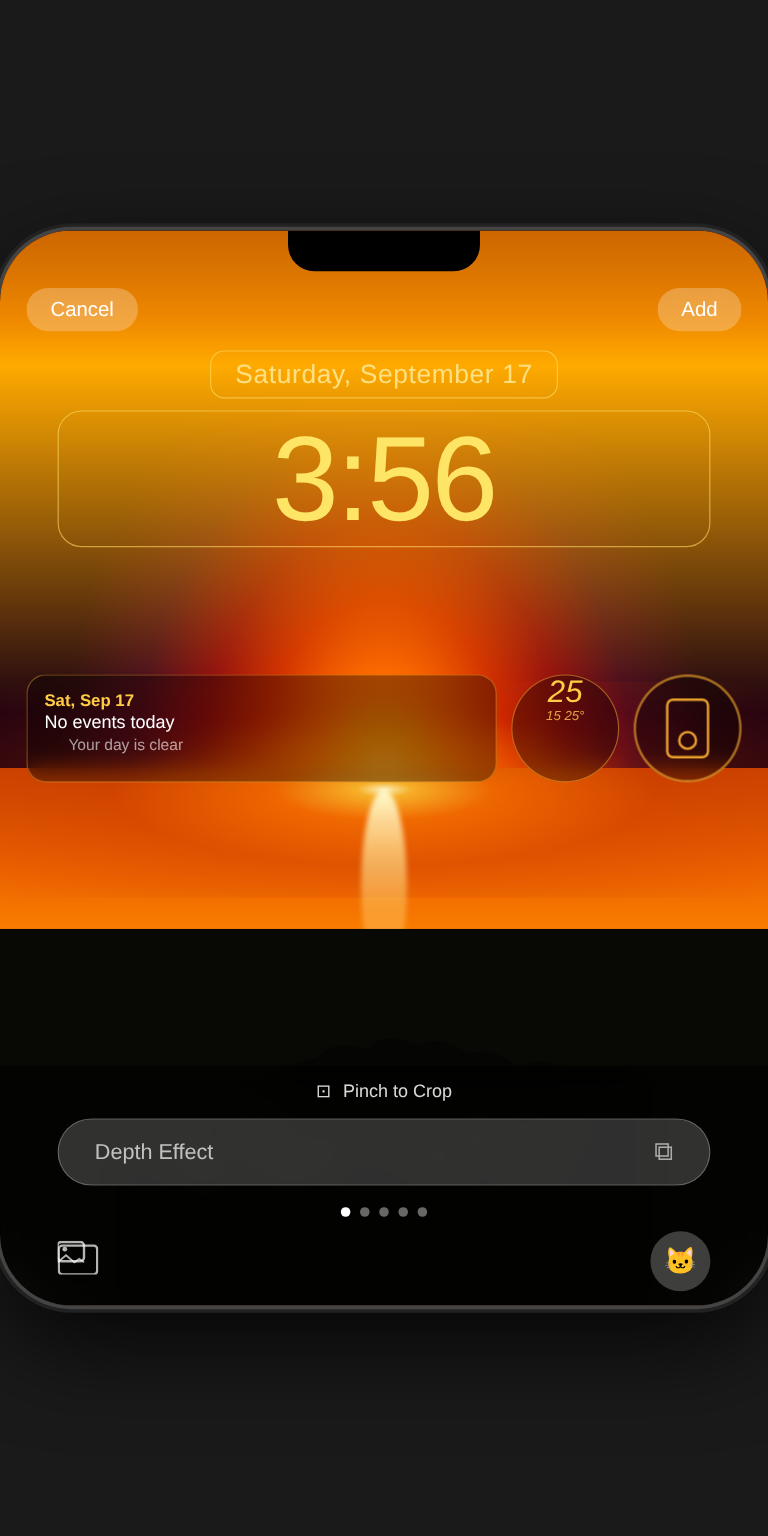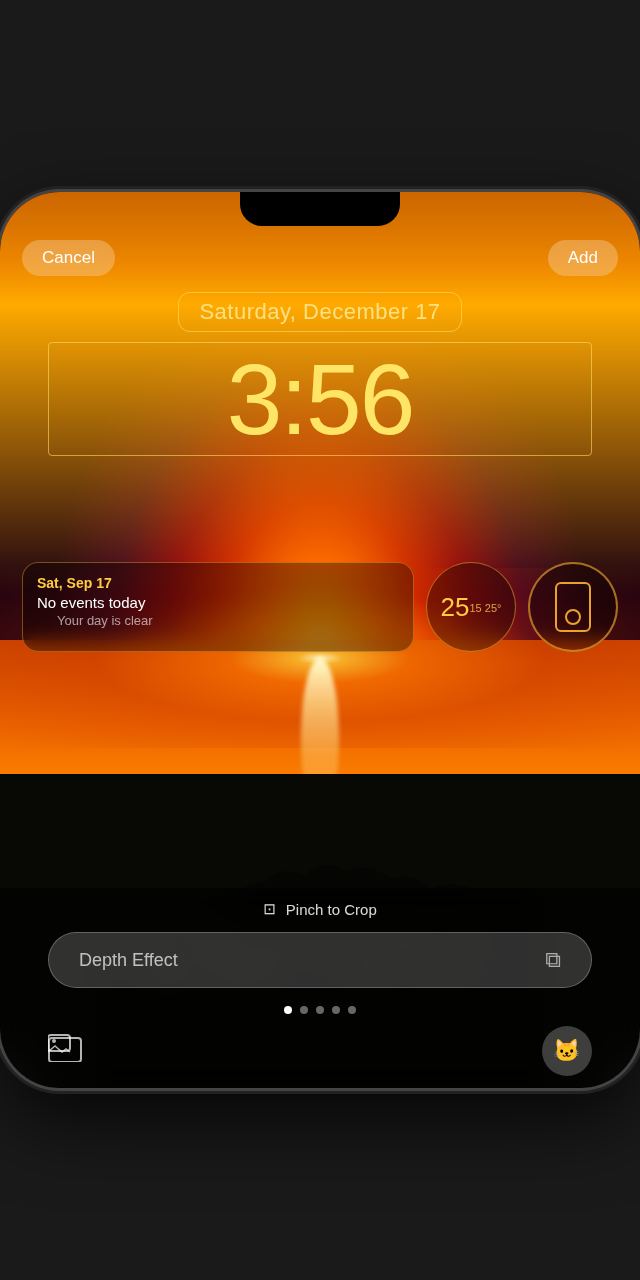--- a/index.html
+++ b/index.html
@@ -204,21 +204,21 @@
       color: #ffe080;
       font-size: 22px;
       font-weight: 300;
       letter-spacing: 0.5px;
       white-space: nowrap;
     }
 
     
     .time-outline-box {
       border: 1.5px solid rgba(255,220,100,0.6);
-      border-radius: 4px;
+      border-radius: 20px;
       padding: 6px 28px;
       display: block;
       text-align: center;
       margin-top: 4px;
     }
 
     .time-text {
       color: #ffe566;
       font-size: 100px;
       font-weight: 300;
@@ -265,23 +265,25 @@
     }
 
     .weather-widget {
       width: 90px;
       background: rgba(0,0,0,0.35);
       backdrop-filter: blur(8px);
       border: 1.5px solid rgba(255,180,50,0.5);
       border-radius: 50%;
       aspect-ratio: 1;
       display: flex;
-      align-items: center;
-      justify-content: center;
+      flex-direction: column;
+      align-items: center;
+      justify-content: flex-start;
       color: #ffcc44;
+      font-style: italic;
     }
 
     .weather-temp {
       font-size: 26px;
       font-weight: 300;
       line-height: 1;
     }
 
     .weather-range {
       font-size: 11px;
@@ -455,21 +457,21 @@
 
     <div class="notch"></div>
 
     <div class="ui-layer">
 
       <button class="header-btn cancel-btn">Cancel</button>
       <button class="header-btn add-btn">Add</button>
 
       <div class="date-display">
         <div class="date-outline-box">
-          <span class="date-text">Saturday, December 17</span>
+          <span class="date-text">Saturday, September 17</span>
         </div>
         <div class="time-outline-box">
           <span class="time-text">3:56</span>
         </div>
       </div>
 
       <div class="widget-row">
         <div class="calendar-widget">
           <div class="cal-day">Sat, Sep 17</div>
           <div class="cal-event">No events today</div>

